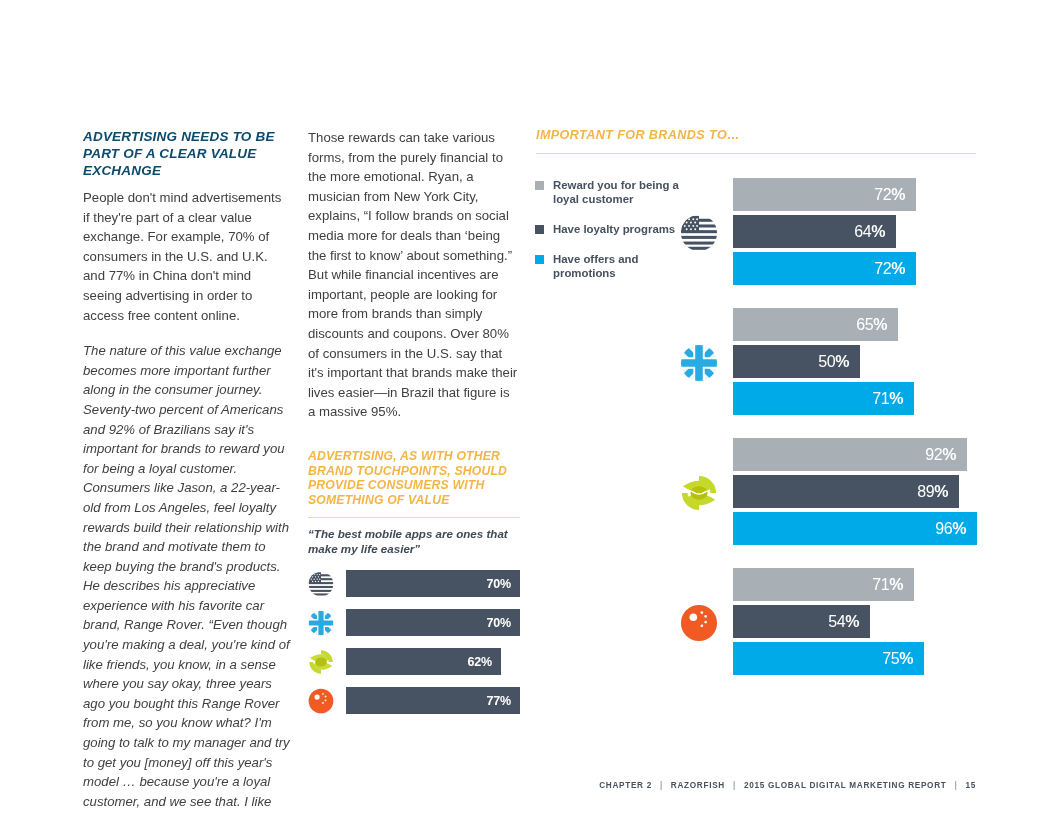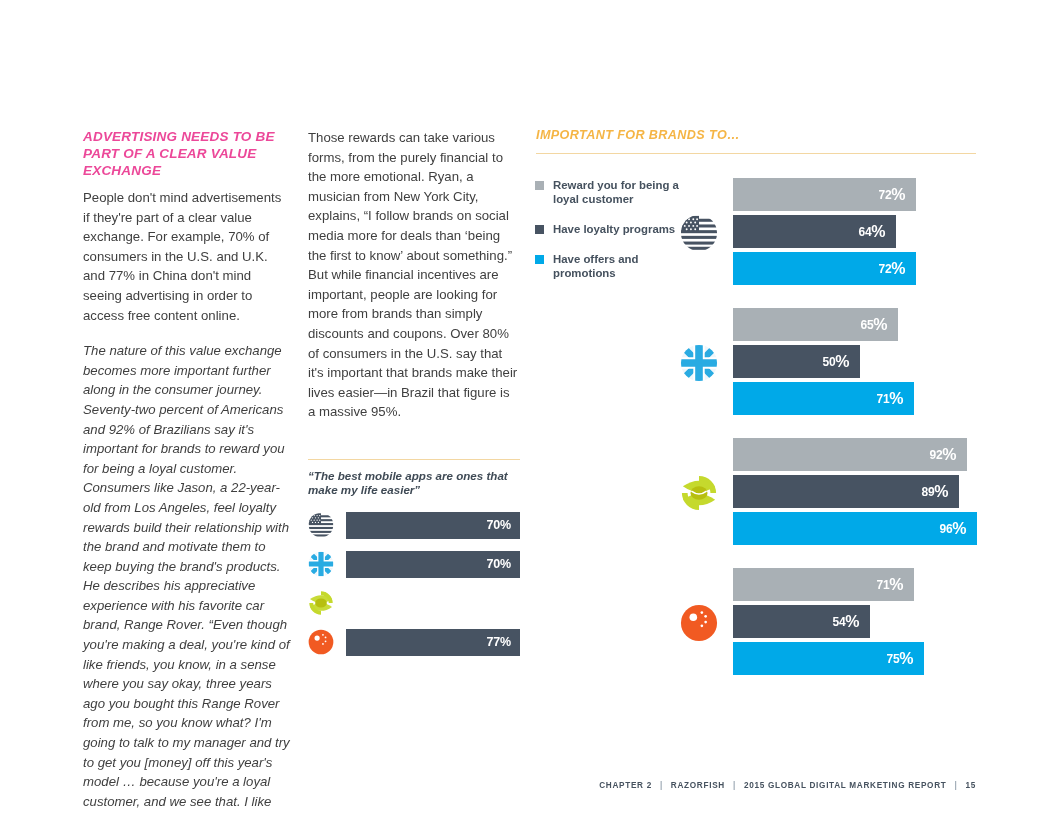--- a/index.html
+++ b/index.html
@@ -13,21 +13,21 @@
     overflow: hidden;
   }
   .page { position: absolute; inset: 0; }
 
   
   .col-1 { position: absolute; left: 83px;  top: 128px; width: 208px; }
   .col-2 { position: absolute; left: 308px; top: 128px; width: 212px; }
   .col-3 { position: absolute; left: 536px; top: 128px; width: 440px; }
 
   .head-blue {
-    color: #ec4899;
+    color: #0c4a6e;
     font-weight: bold;
     font-style: italic;
     font-size: 13.5px;
     line-height: 17px;
     letter-spacing: 0.2px;
     margin: 0 0 9px 0;
   }
   .body-text {
     font-size: 13.2px;
     line-height: 19.6px;
@@ -91,21 +91,21 @@
   .group-flag {
     position: absolute; left: 0; top: 36px;
     width: 38px; height: 38px;
   }
   .bars { position: absolute; left: 53px; top: 0; }
   .bar {
     height: 33px; margin-bottom: 4px;
     display: flex; align-items: center; justify-content: flex-end;
   }
   .bar span {
-    color: #ffffff; font-size: 12px; font-weight: bold;
+    color: #ffffff; font-size: 16px; font-weight: normal;
     padding-right: 11px; letter-spacing: -0.4px;
   }
 
   
   .footer {
     position: absolute; right: 80px; bottom: 26px;
     font-size: 8.2px; font-weight: bold; letter-spacing: 0.7px;
     color: #46525f; white-space: nowrap;
   }
   .footer .sep { color: #9aa6b2; padding: 0 5px; }
@@ -119,20 +119,21 @@
     <p class="head-blue">ADVERTISING NEEDS TO BE PART OF A CLEAR VALUE EXCHANGE</p>
     <p class="body-text">People don't mind advertisements if they're part of a clear value exchange. For example, 70% of consumers in the U.S. and U.K. and 77% in China don't mind seeing advertising in order to access free content online.</p>
     <p class="body-text">The nature of this value exchange becomes more important further along in the consumer journey. Seventy-two percent of Americans and 92% of Brazilians say it's important for brands to reward you for being a loyal customer. Consumers like Jason, a 22-year-old from Los Angeles, feel loyalty rewards build their relationship with the brand and motivate them to keep buying the brand's products. He describes his appreciative experience with his favorite car brand, Range Rover. “Even though you're making a deal, you're kind of like friends, you know, in a sense where you say okay, three years ago you bought this Range Rover from me, so you know what? I'm going to talk to my manager and try to get you [money] off this year's model … because you're a loyal customer, and we see that. I like being</p>
   </div>
 
   <div class="col-2">
     <p class="body-text">Those rewards can take various forms, from the purely financial to the more emotional. Ryan, a musician from New York City, explains, “I follow brands on social media more for deals than ‘being the first to know’ about something.” But while financial incentives are important, people are looking for more from brands than simply discounts and coupons. Over 80% of consumers in the U.S. say that it's important that brands make their lives easier—in Brazil that figure is a massive 95%.</p>
 
     <div style="height:27px"></div>
 
+    <p class="head-orange">ADVERTISING, AS WITH OTHER BRAND TOUCHPOINTS, SHOULD PROVIDE CONSUMERS WITH SOMETHING OF VALUE</p>
     <hr class="rule-orange">
     <p class="quote">“The best mobile apps are ones that make my life easier”</p>
 
     <div>
 
       <div class="mini-row">
         <svg class="mini-flag" viewBox="0 0 40 40">
           <circle cx="20" cy="20" r="19" fill="#ffffff"></circle>
           <g clip-path="url(#mc1)">
             <rect x="1" y="1" width="38" height="38" fill="#ffffff"></rect>
@@ -201,20 +202,23 @@
             <path d="M3 14 Q20 2 37 14 Q20 26 3 14 Z" fill="#c5d92d" opacity="0.95"></path>
             <path d="M3 26 Q20 38 37 26 Q20 14 3 26 Z" fill="#c5d92d" opacity="0.95"></path>
             <ellipse cx="20" cy="20" rx="9" ry="7" fill="#b7bf10"></ellipse>
           </g>
           <defs>
               <clipPath id="mc3">
                 <circle cx="20" cy="20" r="19"></circle>
               </clipPath>
             </defs>
         </svg>
+        <div class="mini-bar" style="width:155px">
+          <span>62%</span>
+        </div>
       </div>
 
       <div class="mini-row">
         <svg class="mini-flag" viewBox="0 0 40 40">
           <circle cx="20" cy="20" r="19" fill="#f15a22"></circle>
           <g fill="#ffffff">
             <circle cx="14" cy="14" r="4"></circle>
             <circle cx="23" cy="9" r="1.4"></circle>
               <circle cx="27" cy="13" r="1.4"></circle>
             <circle cx="27" cy="19" r="1.4"></circle>

